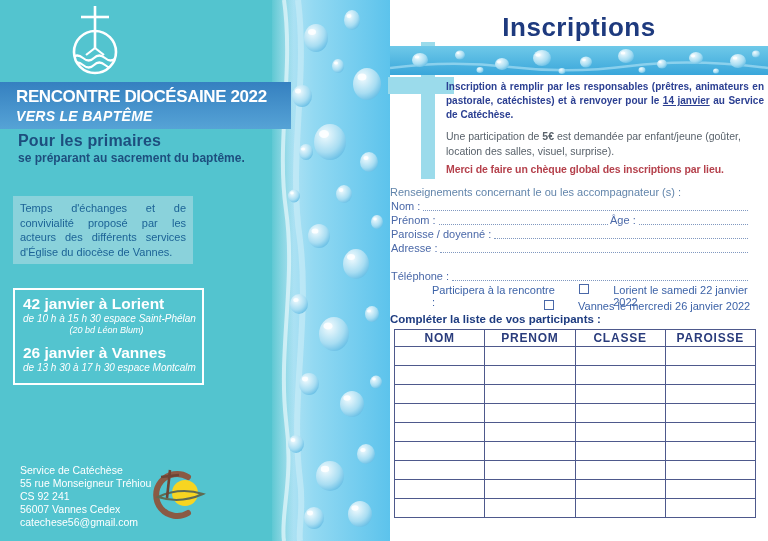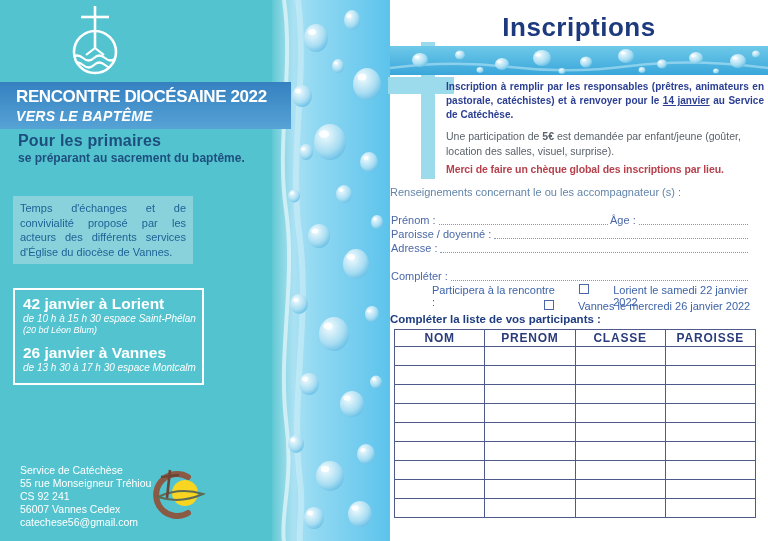--- a/index.html
+++ b/index.html
@@ -16,21 +16,21 @@
   .banner-sub{color:#ffffff;font-style:italic;font-size:14px;font-weight:bold;letter-spacing:0.3px;line-height:18px;}
   .audience{position:absolute;left:18px;top:132px;color:#1d4e7e;}
   .audience-1{font-size:16px;font-weight:bold;letter-spacing:0.2px;}
   .audience-2{font-size:12px;font-weight:bold;margin-top:1px;}
   .info-box{position:absolute;left:13px;top:196px;width:180px;background:#8ad2db;
             color:#1c6396;font-size:11px;line-height:14.5px;padding:5px 7px;text-align:justify;}
   .dates-box{position:absolute;left:13px;top:288px;width:191px;height:97px;border:2px solid #ffffff;
              padding:5px 8px;color:#ffffff;}
   .event-title{font-size:15.5px;font-weight:bold;line-height:18px;white-space:nowrap;}
   .event-detail{font-size:10px;font-style:italic;line-height:12px;white-space:nowrap;}
-  .event-note{font-size:9px;font-style:italic;text-align:left;line-height:10px;padding-right:4px;}
+  .event-note{font-size:9px;font-style:italic;text-align:center;line-height:10px;padding-right:4px;}
   .event+.event{margin-top:9px;}
   .contact{position:absolute;left:20px;top:464px;color:#ffffff;font-size:10.5px;line-height:13px;}
   .cat-logo{position:absolute;left:146px;top:464px;width:62px;height:62px;}
 
   
   .drop-strip{position:absolute;left:272px;top:0;width:118px;height:541px;}
 
   
   .r-title{position:absolute;left:390px;top:12px;width:378px;text-align:center;
            color:#1e3a7e;font-size:26px;font-weight:bold;letter-spacing:0.5px;}
@@ -256,36 +256,40 @@
   </div>
 
   <div class="para2">
     <span>Une participation de </span><b>5€</b><span> est demandée par enfant/jeune (goûter, location des salles, visuel, surprise).</span>
   </div>
 
   <div class="notice">Merci de faire un chèque global des inscriptions par lieu.</div>
 
   <div class="section-label">Renseignements concernant le ou les accompagnateur (s) :</div>
 
+  <div class="fline" style="top:200px;">
+    <span class="lbl">Nom :</span>
+      <span class="dots d1"></span>
+  </div>
   <div class="fline" style="top:228px;">
     <span class="lbl">Paroisse / doyenné :</span>
       <span class="dots d1"></span>
   </div>
   <div class="fline" style="top:214px;">
     <span class="lbl">Prénom :</span>
       <span class="dots d155"></span>
       <span class="lbl lbl2">Âge :</span>
       <span class="dots d1"></span>
   </div>
   <div class="fline" style="top:242px;">
     <span class="lbl">Adresse :</span>
       <span class="dots d1"></span>
   </div>
   <div class="fline" style="top:270px;">
-    <span class="lbl">Compléter :</span>
+    <span class="lbl">Téléphone :</span>
       <span class="dots d1"></span>
   </div>
 
   <div class="chk-row" style="left:432px;top:284px;">
     <span>Participera à la rencontre :</span>
     <span class="chk"></span>
     <span>Lorient le samedi 22 janvier 2022</span>
   </div>
   <div class="chk-row" style="left:544px;top:300px;">
     <span class="chk"></span>

